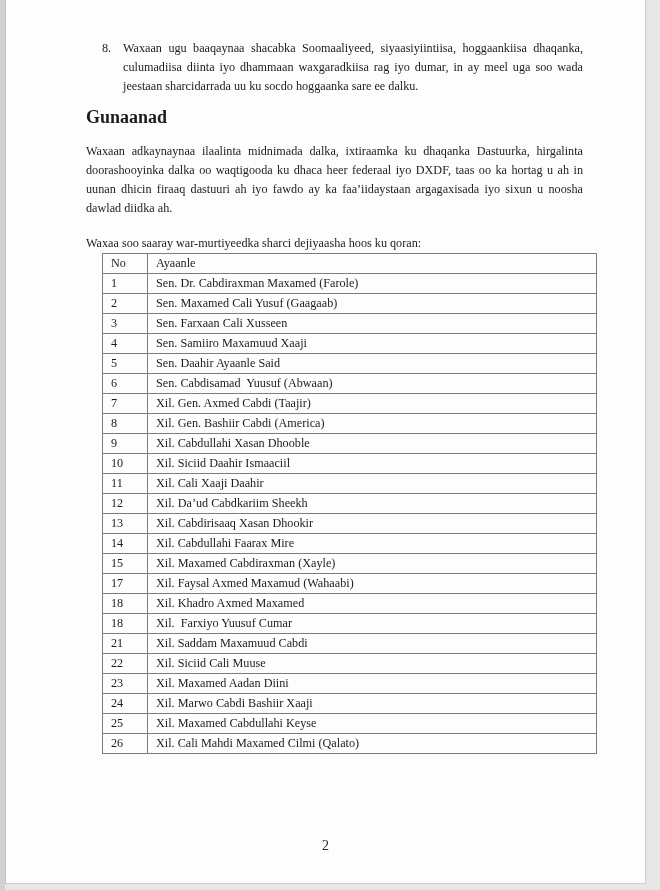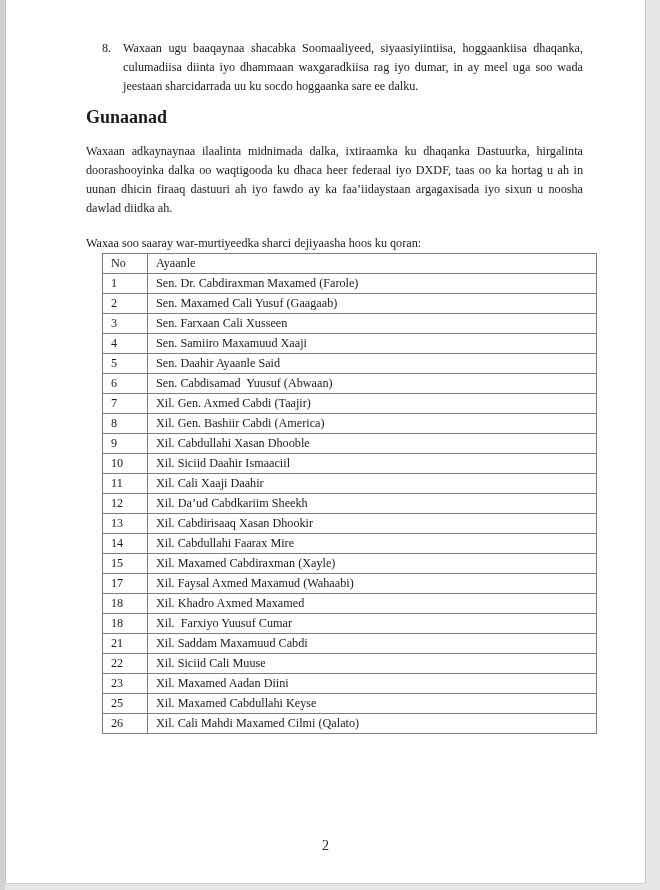--- a/index.html
+++ b/index.html
@@ -182,20 +182,24 @@
   </tr>
           <tr>
     <td>22</td>
     <td>Xil. Siciid Cali Muuse</td>
   </tr>
           <tr>
     <td>23</td>
     <td>Xil. Maxamed Aadan Diini</td>
   </tr>
           <tr>
+    <td>24</td>
+    <td>Xil. Marwo Cabdi Bashiir Xaaji</td>
+  </tr>
+          <tr>
     <td>25</td>
     <td>Xil. Maxamed Cabdullahi Keyse</td>
   </tr>
           <tr>
     <td>26</td>
     <td>Xil. Cali Mahdi Maxamed Cilmi (Qalato)</td>
   </tr>
         </tbody>
     </table>
 

